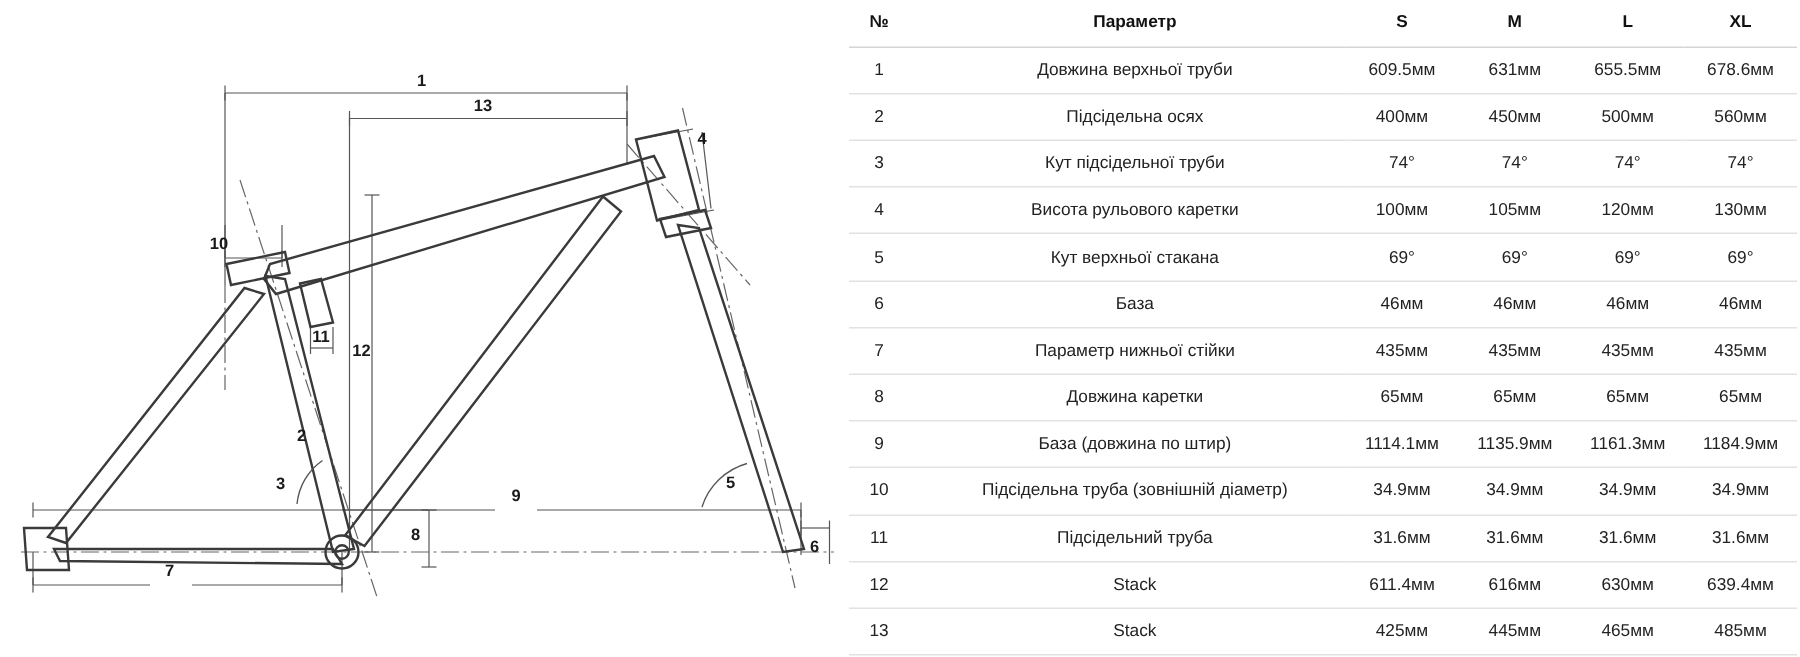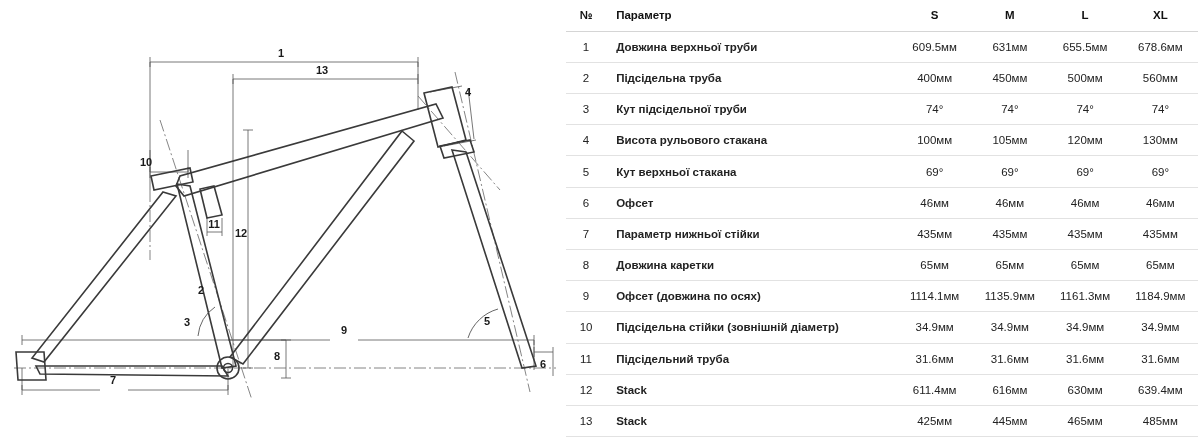--- a/index.html
+++ b/index.html
@@ -58,24 +58,24 @@
     height: 31.2px;
     vertical-align: middle;
     white-space: nowrap;
   }
   table.geo thead th {
     font-weight: bold;
     border-bottom: 1px solid #d5d5d5;
     color: #111111;
   }
   .col-num   { width: 40px;  text-align: center; }
-  .col-param { width: 290px; text-align: left; padding-left: 10px !important; }
+  .col-param { width: 290px; text-align: center; padding-left: 10px !important; }
   .col-size  { width: 75px;  text-align: center; }
   td.col-num { color: #333333; }
-  td.col-param { font-weight: bold; color: #1d1d1d; }
+  td.col-param { font-weight: normal; color: #1d1d1d; }
   td.col-size { color: #2a2a2a; }
   tbody tr:last-child th, tbody tr:last-child td { border-bottom: 1px solid #e2e2e2; }
 </style>
 </head>
 <body>
 
 <div id="page">
 
   <div id="diagram-panel">
     <svg id="diagram-svg" viewBox="0 0 566 438" xmlns="http://www.w3.org/2000/svg">
@@ -217,53 +217,53 @@
         <tr>
           <td class="col-num">1</td>
           <td class="col-param">Довжина верхньої труби</td>
           <td class="col-size">609.5мм</td>
           <td class="col-size">631мм</td>
           <td class="col-size">655.5мм</td>
           <td class="col-size">678.6мм</td>
         </tr>
         <tr>
           <td class="col-num">2</td>
-          <td class="col-param">Підсідельна труба</td>
+          <td class="col-param">Підсідельна осях</td>
           <td class="col-size">400мм</td>
           <td class="col-size">450мм</td>
           <td class="col-size">500мм</td>
           <td class="col-size">560мм</td>
         </tr>
         <tr>
           <td class="col-num">3</td>
           <td class="col-param">Кут підсідельної труби</td>
           <td class="col-size">74°</td>
           <td class="col-size">74°</td>
           <td class="col-size">74°</td>
           <td class="col-size">74°</td>
         </tr>
         <tr>
           <td class="col-num">4</td>
-          <td class="col-param">Висота рульового стакана</td>
+          <td class="col-param">Висота рульового каретки</td>
           <td class="col-size">100мм</td>
           <td class="col-size">105мм</td>
           <td class="col-size">120мм</td>
           <td class="col-size">130мм</td>
         </tr>
         <tr>
           <td class="col-num">5</td>
           <td class="col-param">Кут верхньої стакана</td>
           <td class="col-size">69°</td>
           <td class="col-size">69°</td>
           <td class="col-size">69°</td>
           <td class="col-size">69°</td>
         </tr>
         <tr>
           <td class="col-num">6</td>
-          <td class="col-param">Офсет</td>
+          <td class="col-param">База</td>
           <td class="col-size">46мм</td>
           <td class="col-size">46мм</td>
           <td class="col-size">46мм</td>
           <td class="col-size">46мм</td>
         </tr>
         <tr>
           <td class="col-num">7</td>
           <td class="col-param">Параметр нижньої стійки</td>
           <td class="col-size">435мм</td>
           <td class="col-size">435мм</td>
@@ -273,29 +273,29 @@
         <tr>
           <td class="col-num">8</td>
           <td class="col-param">Довжина каретки</td>
           <td class="col-size">65мм</td>
           <td class="col-size">65мм</td>
           <td class="col-size">65мм</td>
           <td class="col-size">65мм</td>
         </tr>
         <tr>
           <td class="col-num">9</td>
-          <td class="col-param">Офсет (довжина по осях)</td>
+          <td class="col-param">База (довжина по штир)</td>
           <td class="col-size">1114.1мм</td>
           <td class="col-size">1135.9мм</td>
           <td class="col-size">1161.3мм</td>
           <td class="col-size">1184.9мм</td>
         </tr>
         <tr>
           <td class="col-num">10</td>
-          <td class="col-param">Підсідельна стійки (зовнішній діаметр)</td>
+          <td class="col-param">Підсідельна труба (зовнішній діаметр)</td>
           <td class="col-size">34.9мм</td>
           <td class="col-size">34.9мм</td>
           <td class="col-size">34.9мм</td>
           <td class="col-size">34.9мм</td>
         </tr>
         <tr>
           <td class="col-num">11</td>
           <td class="col-param">Підсідельний труба</td>
           <td class="col-size">31.6мм</td>
           <td class="col-size">31.6мм</td>

